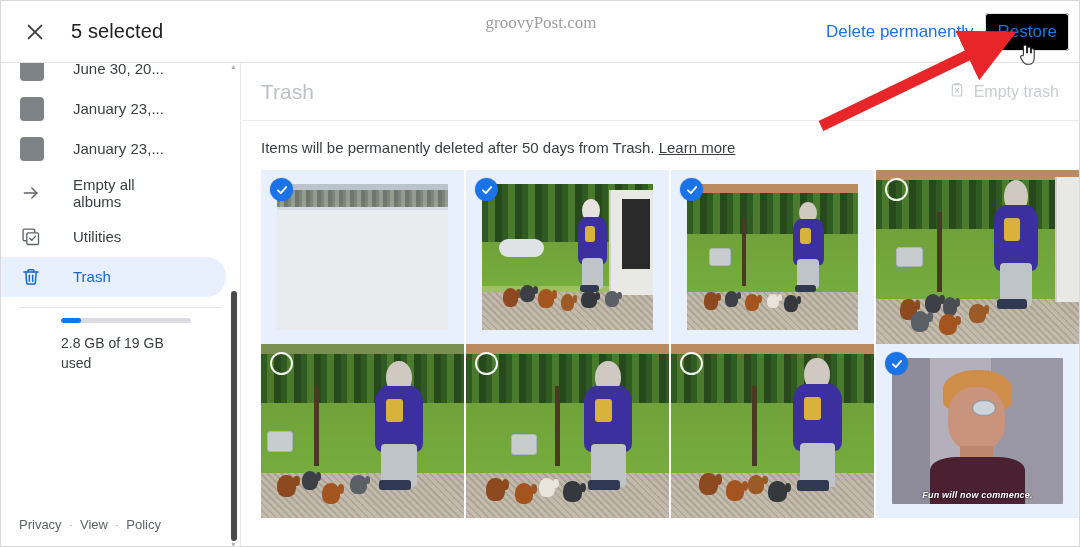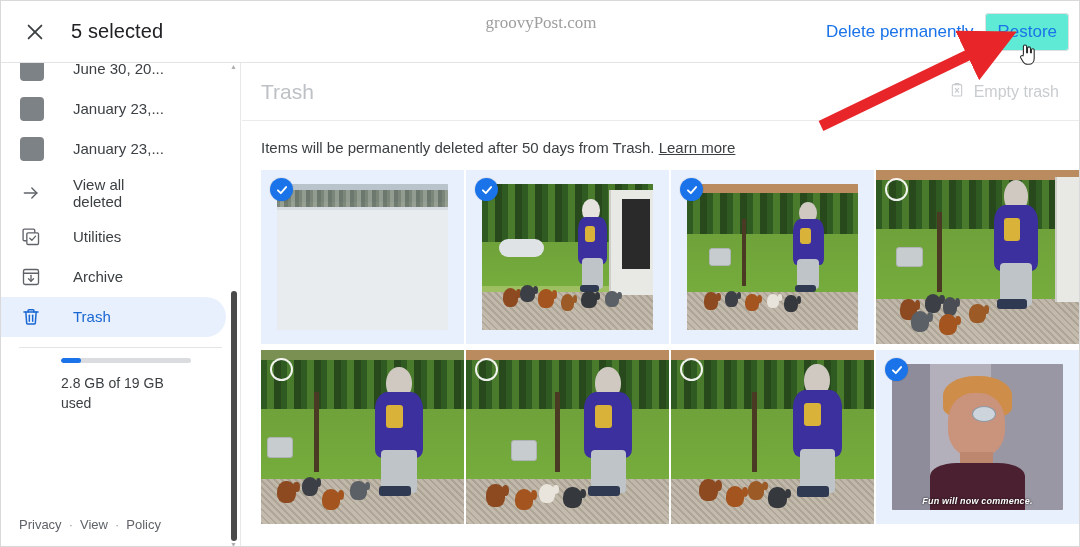--- a/index.html
+++ b/index.html
@@ -49,21 +49,21 @@
   .topbar-actions {
     margin-left: auto; display: flex; align-items: center;
     height: 100%; padding-right: 12px;
   }
   .action-link {
     font-size: 17px; color: #1a73e8;
     padding: 9px 12px; border-radius: 4px;
     cursor: pointer; white-space: nowrap;
   }
   .action-link.hovered {
-    background: #5eead4;
+    background: #000000;
     box-shadow: inset 0 0 0 1px #e0e0e0;
   }
 
   
   .sidebar {
     position: absolute; left: 0; top: 62px;
     width: 240px; height: 485px;
     background: #ffffff;
     border-right: 1px solid #e8e8e8;
     overflow: hidden;
@@ -156,21 +156,21 @@
     font-size: 15px; color: #3c4043;
   }
   .notice a {
     color: #3c4043; text-decoration: underline; cursor: pointer;
   }
 
   
   .grid {
     display: grid;
     grid-template-columns: repeat(4, 1fr);
-    gap: 6px 2px;
+    gap: 0 2px;
     padding: 0 2px 0 19px;
   }
   .cell {
     position: relative;
     height: 174px;
     background: #ffffff;
     cursor: pointer;
     overflow: hidden;
   }
   .cell.selected { background: #e8f0fe; }
@@ -300,45 +300,34 @@
       <div class="nav-label">January 23,...</div>
     </div>
 
     <div class="nav-row tall">
       <div class="nav-icon">
         <svg width="20" height="20" viewBox="0 0 24 24" fill="none" stroke="#5f6368" stroke-width="1.7" stroke-linecap="round" stroke-linejoin="round">
           <line x1="4" y1="12" x2="19" y2="12"></line>
             <polyline points="13,6 19,12 13,18"></polyline>
         </svg>
       </div>
-      <div class="nav-label" style="max-width:78px;">View all deleted</div>
+      <div class="nav-label" style="max-width:78px;">Empty all albums</div>
     </div>
 
     <div class="nav-row">
       <div class="nav-icon">
         <svg width="20" height="20" viewBox="0 0 24 24" fill="none" stroke="#5f6368" stroke-width="1.6">
           <rect x="2.5" y="2.5" width="14" height="14" rx="1.5"></rect>
           <rect x="7" y="7" width="14" height="14" rx="1.5" fill="#fff"></rect>
           <polyline points="10.5,13.5 13,16 17.5,11" stroke-linecap="round" stroke-linejoin="round"></polyline>
         </svg>
       </div>
       <div class="nav-label">Utilities</div>
     </div>
 
-    <div class="nav-row">
-      <div class="nav-icon">
-        <svg width="20" height="20" viewBox="0 0 24 24" fill="none" stroke="#5f6368" stroke-width="1.6" stroke-linecap="round" stroke-linejoin="round">
-          <rect x="3" y="3" width="18" height="18" rx="2"></rect>
-          <line x1="3" y1="7.5" x2="21" y2="7.5"></line>
-          <line x1="12" y1="10" x2="12" y2="17"></line>
-          <polyline points="9,14 12,17 15,14"></polyline>
-        </svg>
-      </div>
-      <div class="nav-label">Archive</div>
-    </div>
 
     <div class="nav-row active">
       <div class="nav-icon">
         <svg width="20" height="20" viewBox="0 0 24 24" fill="none" stroke="#1967d2" stroke-width="1.8" stroke-linecap="round" stroke-linejoin="round">
           <polyline points="3.5,6 20.5,6"></polyline>
           <path d="M8.5 6V4.2a1 1 0 0 1 1-1h5a1 1 0 0 1 1 1V6"></path>
           <path d="M5.8 6l1 13a1.6 1.6 0 0 0 1.6 1.5h7.2A1.6 1.6 0 0 0 17.2 19l1-13"></path>
           <line x1="10" y1="10" x2="10" y2="17"></line>
           <line x1="14" y1="10" x2="14" y2="17"></line>
         </svg>

